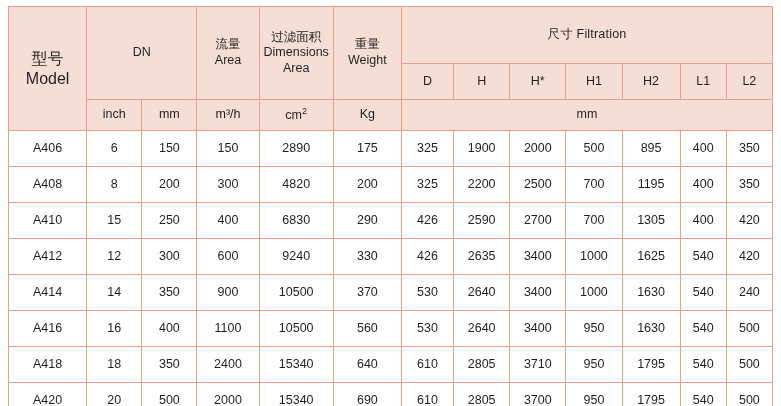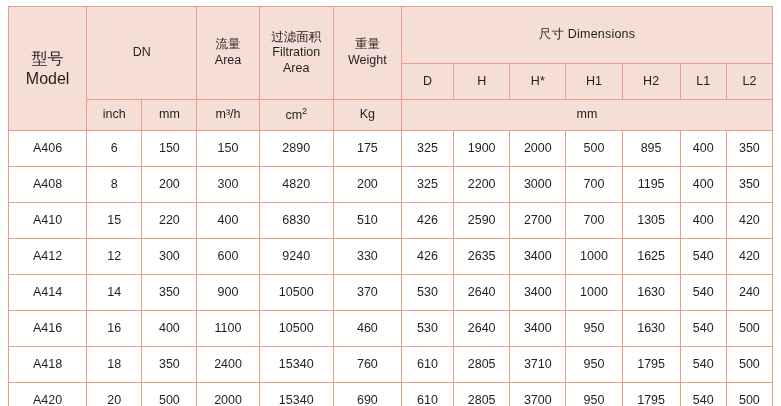--- a/index.html
+++ b/index.html
@@ -73,28 +73,28 @@
           <div>型号</div>
           <div>Model</div>
         </td>
         <td colspan="2" rowspan="2">DN</td>
         <td class="two-line" rowspan="2">
           <div>流量</div>
           <div>Area</div>
         </td>
         <td class="two-line" rowspan="2">
           <div>过滤面积</div>
-          <div>Filtration</div>
+          <div>Dimensions</div>
           <div>Area</div>
         </td>
         <td class="two-line" rowspan="2">
           <div>重量</div>
           <div>Weight</div>
         </td>
-        <td colspan="7" class="dim-title" rowspan="1">尺寸 Dimensions</td>
+        <td colspan="7" class="dim-title" rowspan="1">尺寸 Filtration</td>
       </tr>
       <tr class="row2" style="height: 36px;">
 
       <td>D</td>
           <td>H</td>
           <td>H*</td>
           <td>H1</td>
           <td>H2</td>
           <td>L1</td>
           <td>L2</td>
@@ -127,33 +127,33 @@
         </tr>
         <tr>
           <td>A408</td>
           <td>8</td>
           <td>200</td>
           <td>300</td>
           <td>4820</td>
           <td>200</td>
           <td>325</td>
           <td>2200</td>
-          <td>3000</td>
+          <td>2500</td>
           <td>700</td>
           <td>1195</td>
           <td>400</td>
           <td>350</td>
         </tr>
         <tr>
           <td>A410</td>
           <td>15</td>
-          <td>220</td>
+          <td>250</td>
           <td>400</td>
           <td>6830</td>
-          <td>510</td>
+          <td>290</td>
           <td>426</td>
           <td>2590</td>
           <td>2700</td>
           <td>700</td>
           <td>1305</td>
           <td>400</td>
           <td>420</td>
         </tr>
         <tr>
           <td>A412</td>
@@ -184,36 +184,36 @@
           <td>1630</td>
           <td>540</td>
           <td>240</td>
         </tr>
         <tr>
           <td>A416</td>
           <td>16</td>
           <td>400</td>
           <td>1100</td>
           <td>10500</td>
-          <td>460</td>
+          <td>560</td>
           <td>530</td>
           <td>2640</td>
           <td>3400</td>
           <td>950</td>
           <td>1630</td>
           <td>540</td>
           <td>500</td>
         </tr>
         <tr>
           <td>A418</td>
           <td>18</td>
           <td>350</td>
           <td>2400</td>
           <td>15340</td>
-          <td>760</td>
+          <td>640</td>
           <td>610</td>
           <td>2805</td>
           <td>3710</td>
           <td>950</td>
           <td>1795</td>
           <td>540</td>
           <td>500</td>
         </tr>
         <tr>
           <td>A420</td>

